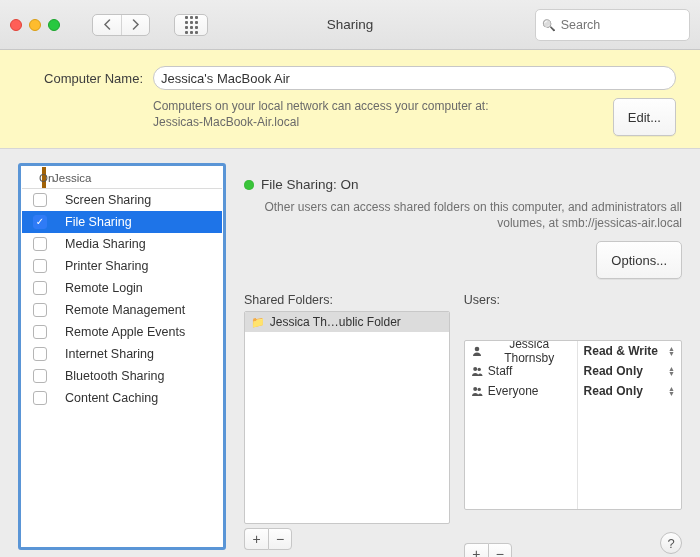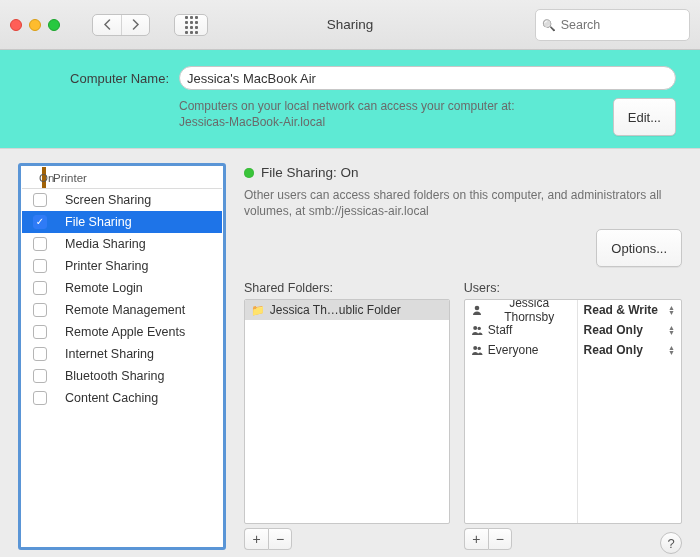--- a/index.html
+++ b/index.html
@@ -63,23 +63,23 @@
     width:155px; height:32px;
     border:1px solid #cfcfcf; border-radius:5px;
     background:#fff; padding:0 6px; gap:5px;
   }
   .search-wrap input {
     border:none; outline:none; width:100%; font-size:12.5px; background:transparent;
   }
   .icn-search::before { content:"\1F50D"; font-size:11px; color:#9b9b9b; filter:grayscale(1);}
   
   .cname {
-    background:#5eead4;
+    background:#fef9c3;
     border-bottom:1px solid #d6d6d6;
-    padding: 16px 24px 12px 34px;
+    padding: 16px 24px 12px 8px;
   }
   .cname-row { display:flex; align-items:center; gap:10px; }
   .cname-label { width:135px; text-align:right; color:#3d3d3d; font-size:13px;}
   .cname-field {
     flex:1; height:24px; border:1px solid #c7c7c7; border-radius:12px;
     background:#fff; padding:0 7px; display:flex; align-items:center;
     font-size:13px;
   }
   .cname-sub {
     margin-left:145px; margin-top:8px; display:flex; align-items:flex-start; gap:7px;
@@ -119,29 +119,29 @@
   .svc-row .col-svc { padding-left:7px; }
   .svc-row.selected { background:#1e74e8; color:#fff; }
   .chk {
     width:14px;height:14px;border:1px solid #b5b5b5;border-radius:3px;
     background:#fff; display:flex; align-items:center; justify-content:center;
   }
   .chk.checked { background:#2f7bf6; border-color:#2f7bf6; }
   .chk.checked::after { content:"✓"; color:#fff; font-size:10px; line-height:1;}
   
   .right { flex:1; display:flex; flex-direction:column; }
-  .status-row { display:flex; align-items:center; gap:7px; margin-top:2px;}
+  .status-row { display:flex; align-items:center; gap:7px; margin-top:14px;}
   .status-dot { width:10px;height:10px;border-radius:50%; background:#3ac43a;
     box-shadow:inset 0 0 1px #2a9a2a;}
   .status-text { font-size:13.5px; color:#3d3d3d; }
-  .status-desc { font-size:12px; color:#707070; margin-top:7px; line-height:1.35; }
+  .status-desc { font-size:12px; color:#707070; margin-top:7px; line-height:1.35;text-align:right; }
   .options-row { margin-top:10px; text-align:right; }
   .columns { display:flex; gap:14px; margin-top:14px; flex:1; min-height:0;}
   .col { flex:1; display:flex; flex-direction:column; }
-  .col.wide { flex:1.06; }
+  .col.wide { flex:1.06;gap:29px; }
   .col-label { font-size:12.5px; color:#454545; margin-bottom:4px; }
   .list {
     flex:1; border:1px solid #c8c8c8; border-radius:2px; background:#fff;
     overflow:hidden; min-height:170px;
   }
   .list-item {
     height:20px; display:flex; align-items:center; gap:5px; padding:0 6px;
     font-size:12px;
     text-align:center;
   }
@@ -227,21 +227,21 @@
     </div>
     <button class="push-btn" style="margin-left:auto">Edit...</button>
   </div>
 </div>
 
 <div class="panel">
 
   <div class="svc-frame">
     <div class="svc-head">
       <div class="col-on">On</div>
-      <div class="col-svc">Printer</div>
+      <div class="col-svc">Jessica</div>
     </div>
     <div class="svc-body" id="svc-body">
         <div class="svc-row">
           <div class="col-on">
             <span class="chk"></span>
           </div>
           <div class="col-svc">Screen Sharing</div>
         </div>
         <div class="svc-row selected">
           <div class="col-on">

